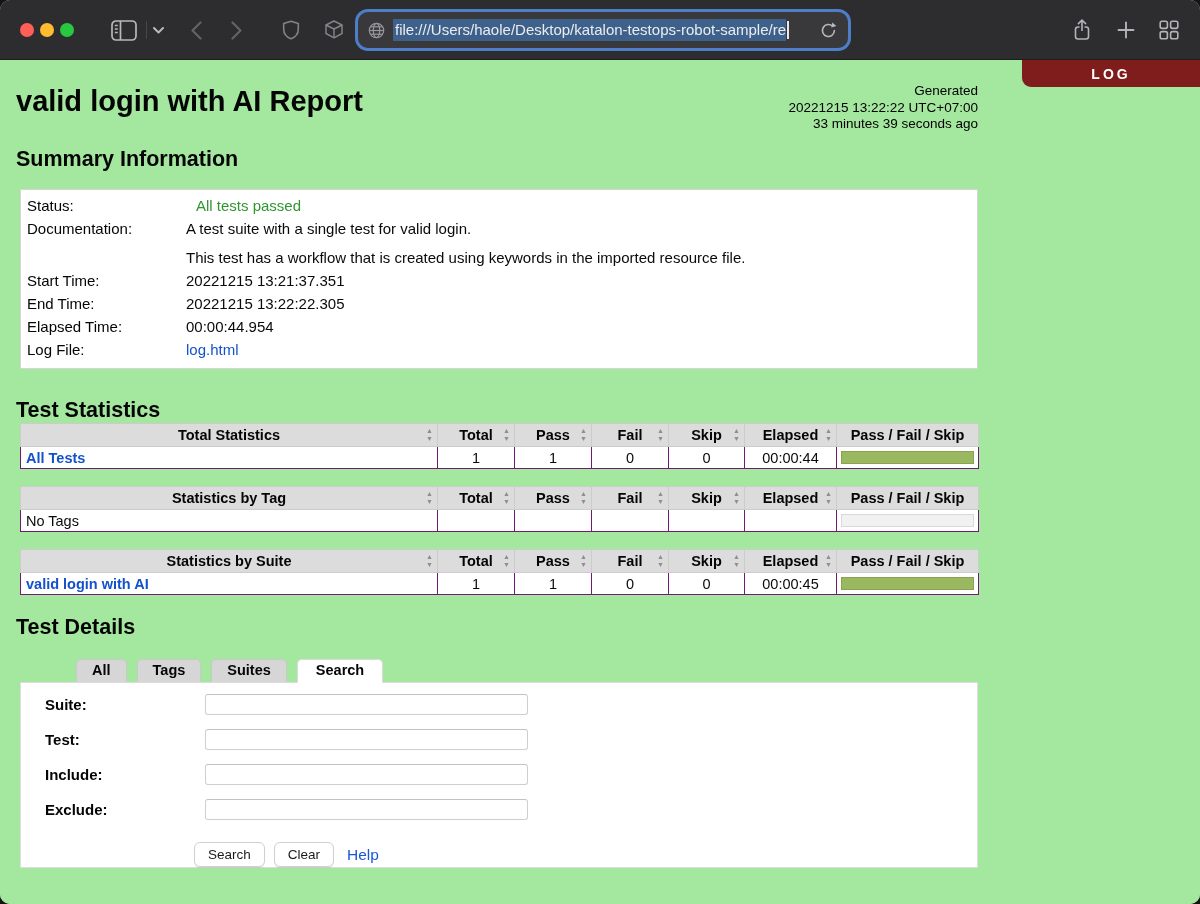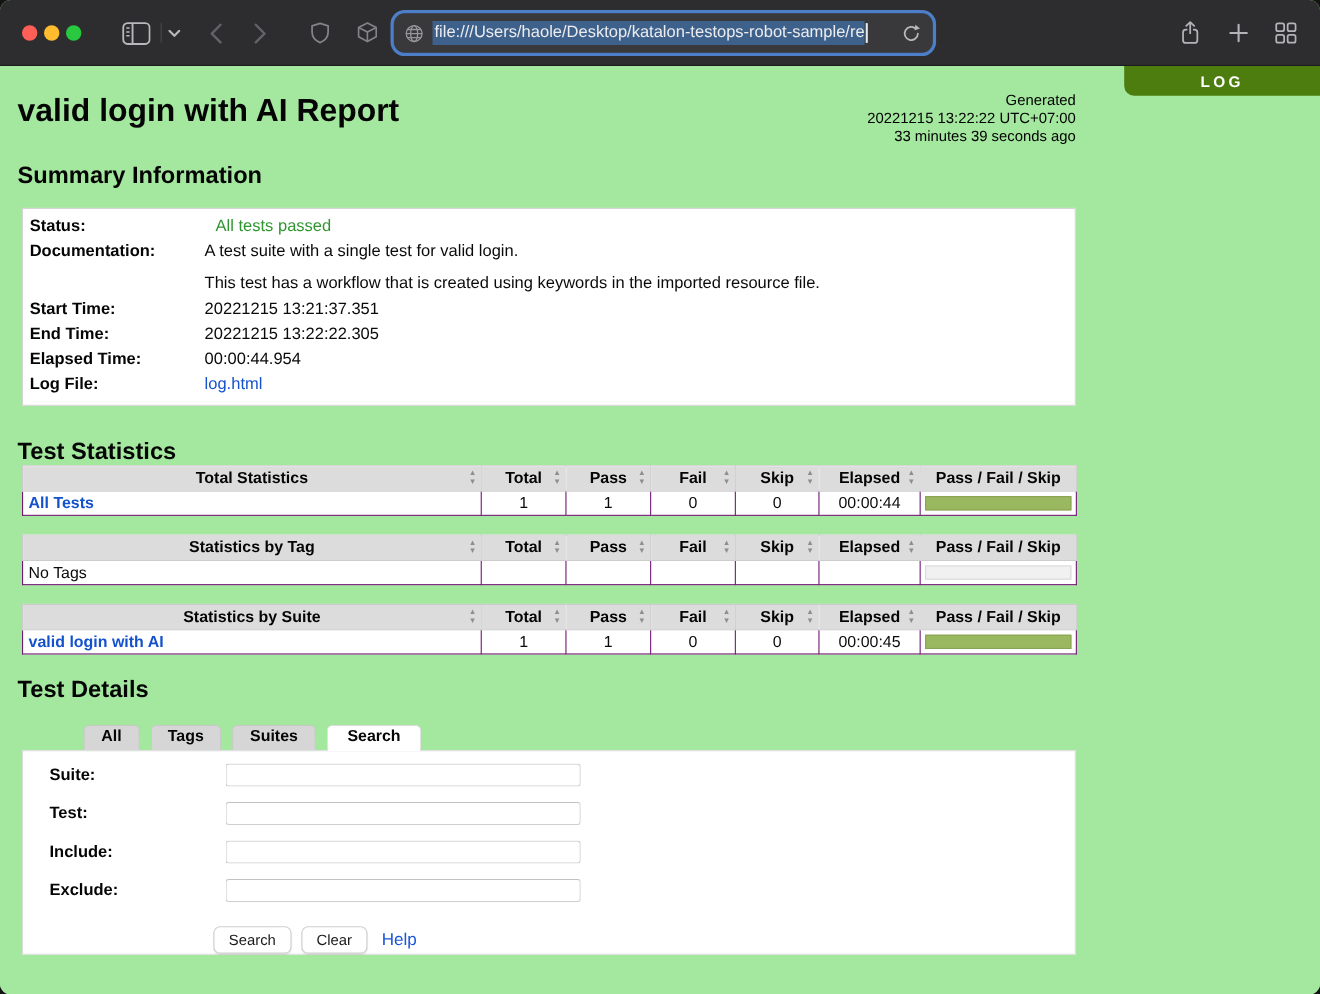--- a/index.html
+++ b/index.html
@@ -19,35 +19,35 @@
   
   .urlbar { position:absolute; left:358px; top:12px; width:490px; height:36px; background:#39393b;
             border-radius:10px; outline:3px solid #4d7fc9; outline-offset:0px; box-shadow:0 0 0 1px #222;
             display:flex; align-items:center; padding:0 10px; }
   .url-text { display:flex; align-items:center; margin-left:8px; font-size:15px; color:#ececee; white-space:nowrap; overflow:hidden; }
   .url-selection { background:#3e618c; padding:2px 0 3px 2px; }
   .url-caret { display:inline-block; width:2px; height:18px; background:#e8e8ea; margin-left:1px; }
   .reload { position:absolute; right:8px; top:6px; width:24px; height:24px; display:flex; align-items:center; justify-content:center; }
 
   
-  .log-btn { position:absolute; top:0; right:0; width:178px; height:27px; background:#4d7c0f;
+  .log-btn { position:absolute; top:0; right:0; width:178px; height:27px; background:#7f1d1d;
              color:#ffffff; font-weight:bold; font-size:14px; letter-spacing:3px;
              display:flex; align-items:center; justify-content:center;
              border-bottom-left-radius:9px; cursor:pointer; }
 
   
   .page { position:relative; height:844px; background:#a4e79e; overflow:hidden; }
   .generated { position:absolute; top:23px; right:222px; text-align:right; font-size:13.5px; line-height:16.5px; color:#000000; }
   h1.title { margin:25px 0 0 16px; font-size:29px; line-height:33px; font-weight:bold; color:#050505; }
   h2.section { margin:29px 0 0 16px; font-size:21.5px; line-height:25px; font-weight:bold; color:#050505; }
 
   
   .summary-box { margin:17px 0 0 20px; width:958px; background:#ffffff; border:1px solid #d5d5d5; padding:4px 0 7px; }
   .sum-row { display:flex; font-size:15px; line-height:23px; }
-  .sum-label { width:165px; padding-left:6px; font-weight:bold; color:#050505; flex:none; }
+  .sum-label { width:165px; padding-left:6px; font-weight:normal; color:#050505; flex:none; }
   .sum-value { color:#0a0a0a; }
   .doc-para2 { margin-top:6px; }
   .status-pass { color:#2f962f;margin-left:10px; }
   a.plain-link { color:#1452cc; text-decoration:none; }
   a.bold-link { color:#1452cc; text-decoration:none; font-weight:bold; }
 
   
   table.stats { width:958px; margin:0 0 17px 20px; border-collapse:collapse; table-layout:fixed; background:#ffffff; font-size:14.5px; }
   table.stats th { position:relative; height:23px; background:#dcdcdc; border:1px solid #cccccc; font-weight:bold; text-align:center; color:#050505; }
   table.stats td { height:22px; border:1px solid #701a75; text-align:center; color:#0a0a0a; }

